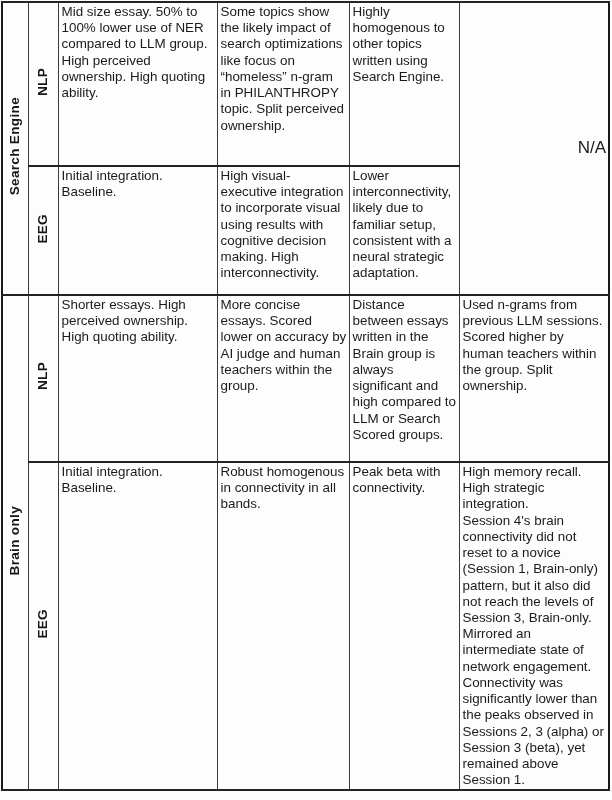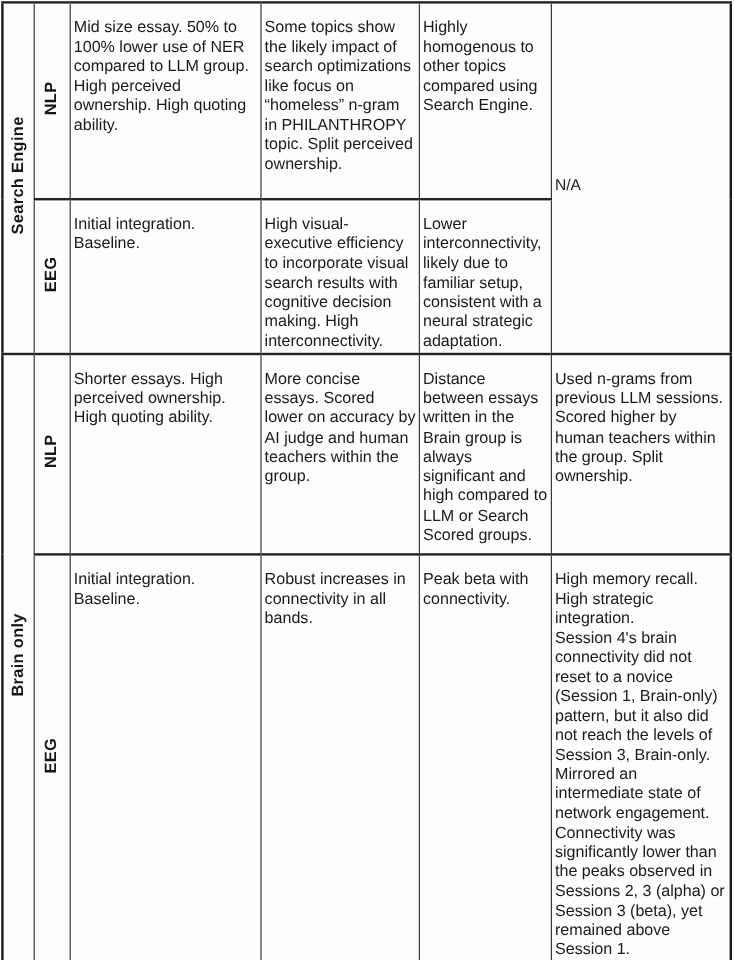--- a/index.html
+++ b/index.html
@@ -20,21 +20,21 @@
     table-layout: fixed;
     width: 609px;
     border: 2px solid #1a1a1a;
   }
   td {
     border-left: 1px solid #3a3a3a;
     border-right: 1px solid #3a3a3a;
     border-top: 2px solid #232323;
     border-bottom: 2px solid #232323;
     vertical-align: top;
-    padding: 12px 2px 1px 3px;
+    padding: 1px 2px 1px 3px;
     font-family: "Liberation Sans", sans-serif;
     font-size: 13.4px;
     line-height: 1.21;
     color: #1b1b1b;
     white-space: pre-line;
     overflow: hidden;
     word-wrap: break-word;
   }
   td.vcell {
     vertical-align: middle;
@@ -47,23 +47,23 @@
     writing-mode: vertical-rl;
     transform: rotate(180deg);
     font-weight: 700;
     font-size: 13.6px;
     white-space: nowrap;
     letter-spacing: 0.3px;
     color: #161616;
   }
   td.na-cell {
     vertical-align: middle;
-    text-align: left;
+    text-align: right;
     white-space: normal;
-    font-size: 13px;
+    font-size: 17px;
   }
   tr.row-se-nlp  { height: 164px; }
   tr.row-se-eeg  { height: 129px; }
   tr.row-bo-nlp  { height: 167px; }
   tr.row-bo-eeg  { height: 325px; }
 </style>
 </head>
 <body>
 
 <div class="page">
@@ -79,48 +79,48 @@
     <tbody>
       <tr class="row-se-nlp">
         <td class="vcell" rowspan="2">
           <span class="vtext">Search Engine</span>
         </td>
         <td class="vcell">
           <span class="vtext">NLP</span>
         </td>
         <td>Mid size essay. 50% to 100% lower use of NER compared to LLM group. High perceived ownership. High quoting ability.</td>
         <td>Some topics show the likely impact of search optimizations like focus on “homeless” n-gram in PHILANTHROPY topic. Split perceived ownership.</td>
-        <td>Highly homogenous to other topics compared using Search Engine.</td>
+        <td>Highly homogenous to other topics written using Search Engine.</td>
         <td class="na-cell" rowspan="2">N/A</td>
       </tr>
       <tr class="row-se-eeg">
         <td class="vcell">
           <span class="vtext">EEG</span>
         </td>
         <td>Initial integration. Baseline.</td>
-        <td>High visual-executive efficiency to incorporate visual search results with cognitive decision making. High interconnectivity.</td>
+        <td>High visual-executive integration to incorporate visual using results with cognitive decision making. High interconnectivity.</td>
         <td>Lower interconnectivity, likely due to familiar setup, consistent with a neural strategic adaptation.</td>
       </tr>
       <tr class="row-bo-nlp">
         <td class="vcell" rowspan="2">
           <span class="vtext">Brain only</span>
         </td>
         <td class="vcell">
           <span class="vtext">NLP</span>
         </td>
         <td>Shorter essays. High perceived ownership. High quoting ability.</td>
         <td>More concise essays. Scored lower on accuracy by AI judge and human teachers within the group.</td>
         <td>Distance between essays written in the Brain group is always significant and high compared to LLM or Search Scored groups.</td>
         <td>Used n-grams from previous LLM sessions. Scored higher by human teachers within the group. Split ownership.</td>
       </tr>
       <tr class="row-bo-eeg">
         <td class="vcell">
           <span class="vtext">EEG</span>
         </td>
         <td>Initial integration. Baseline.</td>
-        <td>Robust increases in connectivity in all bands.</td>
+        <td>Robust homogenous in connectivity in all bands.</td>
         <td>Peak beta with connectivity.</td>
         <td>High memory recall. High strategic integration.
 Session 4's brain connectivity did not reset to a novice (Session 1, Brain-only) pattern, but it also did not reach the levels of Session 3, Brain-only. Mirrored an intermediate state of network engagement. Connectivity was significantly lower than the peaks observed in Sessions 2, 3 (alpha) or Session 3 (beta), yet remained above Session 1.</td>
       </tr>
     </tbody>
   </table>
 </div>
 
 </body></html>

